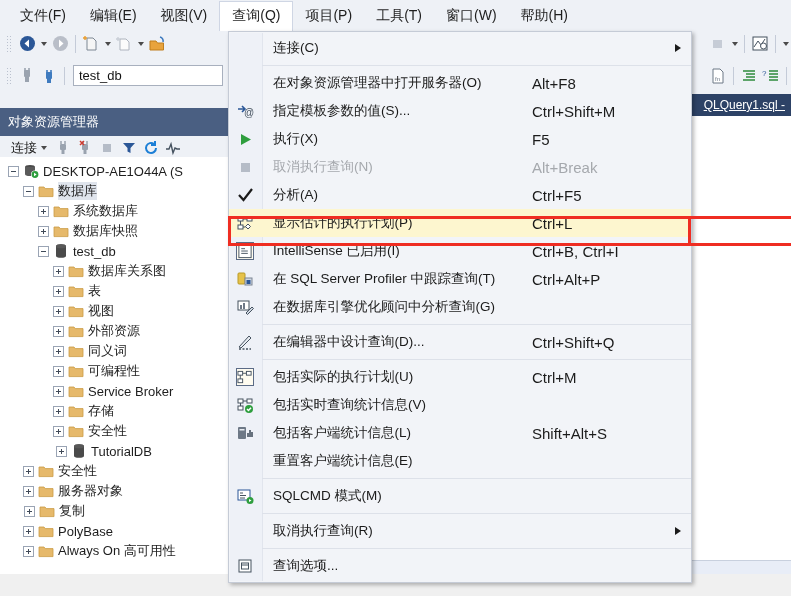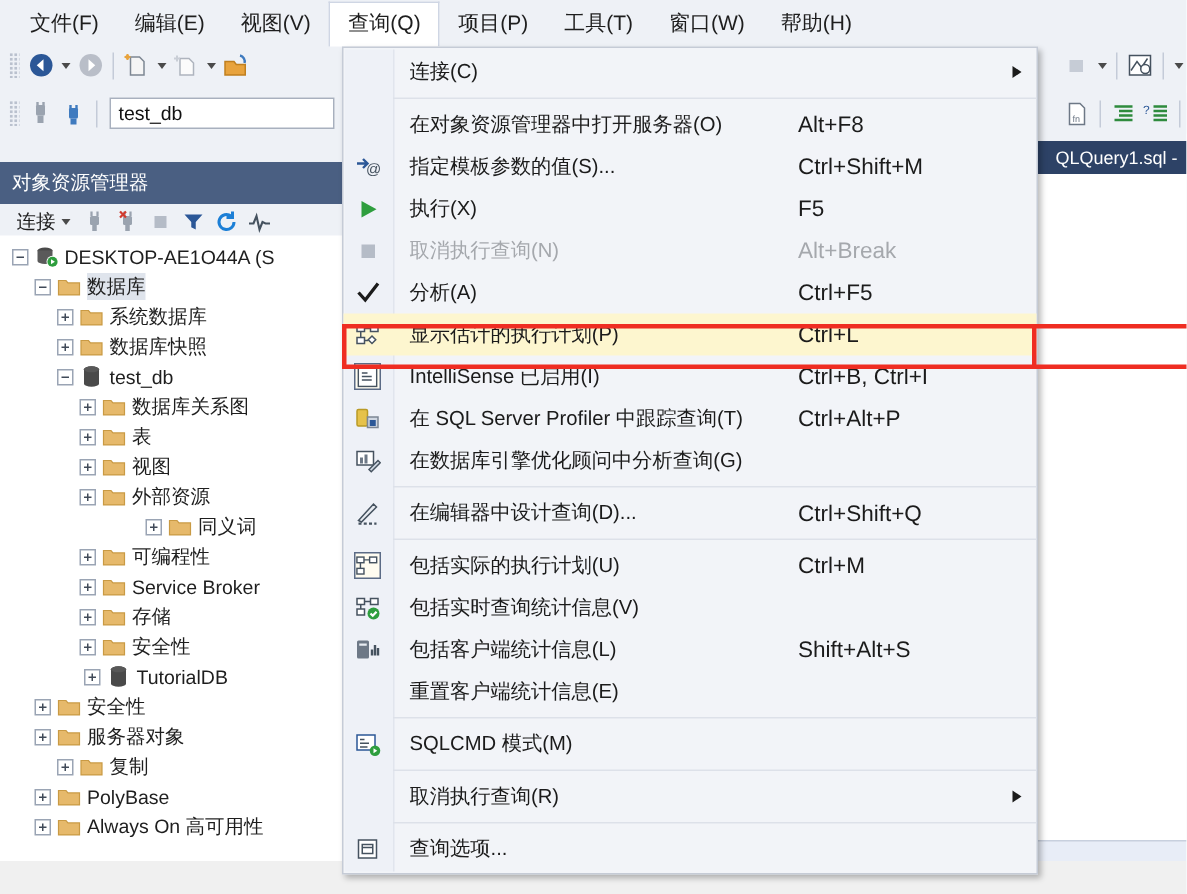--- a/index.html
+++ b/index.html
@@ -109,21 +109,21 @@
     position: absolute; left: 234px; top: 94px; right: 0; bottom: 22px;
     background: #ffffff;
   }
   .doc-tabstrip {
     position: absolute; left: 0; top: 0; right: 0; height: 22px;
     background: #2d4266;
   }
   .doc-tab {
     position: absolute; right: 0; top: 0; height: 22px;
     display: flex; align-items: center; padding: 0 6px;
-    color: #ffffff; font-size: 12px; white-space: nowrap;
+    color: #ffffff; font-size: 12px; white-space: nowrap; text-decoration: underline;
   }
   .code {
     position: absolute; left: 0; top: 22px; right: 0; bottom: 0;
     background: #ffffff;
     font-family: "Liberation Serif", "DejaVu Serif", serif;
     font-size: 15px; line-height: 20px; padding-top: 6px;
   }
   .code .line { height: 20px; white-space: pre; padding-left: 6px; }
   .kw { color: #1414ff; }
   .plain { color: #000000; }
@@ -417,21 +417,21 @@
             </svg></span>
           <span class="tlabel">视图</span>
         </div>
         <div class="tnode" style="padding-left: 53px;">
           <span class="exp plus"></span>
           <span class="ticon"><svg width="16" height="16" viewBox="0 0 16 16">
               <path d="M1 4 h5 l1.3 1.6 h7.7 v8 h-14 Z" fill="#e6b96b" stroke="#c99a44" stroke-width="0.8"></path>
             </svg></span>
           <span class="tlabel">外部资源</span>
         </div>
-        <div class="tnode" style="padding-left: 53px; margin-left: 44px;">
+        <div class="tnode" style="padding-left: 53px;">
           <span class="exp plus"></span>
           <span class="ticon"><svg width="16" height="16" viewBox="0 0 16 16">
               <path d="M1 4 h5 l1.3 1.6 h7.7 v8 h-14 Z" fill="#e6b96b" stroke="#c99a44" stroke-width="0.8"></path>
             </svg></span>
           <span class="tlabel">同义词</span>
         </div>
         <div class="tnode" style="padding-left: 53px;">
           <span class="exp plus"></span>
           <span class="ticon"><svg width="16" height="16" viewBox="0 0 16 16">
               <path d="M1 4 h5 l1.3 1.6 h7.7 v8 h-14 Z" fill="#e6b96b" stroke="#c99a44" stroke-width="0.8"></path>
@@ -475,21 +475,21 @@
             </svg></span>
           <span class="tlabel">安全性</span>
         </div>
         <div class="tnode" style="padding-left: 23px;">
           <span class="exp plus"></span>
           <span class="ticon"><svg width="16" height="16" viewBox="0 0 16 16">
               <path d="M1 4 h5 l1.3 1.6 h7.7 v8 h-14 Z" fill="#e6b96b" stroke="#c99a44" stroke-width="0.8"></path>
             </svg></span>
           <span class="tlabel">服务器对象</span>
         </div>
-        <div class="tnode" style="padding-left: 38px; text-align: right;">
+        <div class="tnode" style="padding-left: 24px; text-align: right;">
           <span class="exp plus"></span>
           <span class="ticon"><svg width="16" height="16" viewBox="0 0 16 16">
               <path d="M1 4 h5 l1.3 1.6 h7.7 v8 h-14 Z" fill="#e6b96b" stroke="#c99a44" stroke-width="0.8"></path>
             </svg></span>
           <span class="tlabel">复制</span>
         </div>
         <div class="tnode" style="padding-left: 23px;">
           <span class="exp plus"></span>
           <span class="ticon"><svg width="16" height="16" viewBox="0 0 16 16">
               <path d="M1 4 h5 l1.3 1.6 h7.7 v8 h-14 Z" fill="#e6b96b" stroke="#c99a44" stroke-width="0.8"></path>

